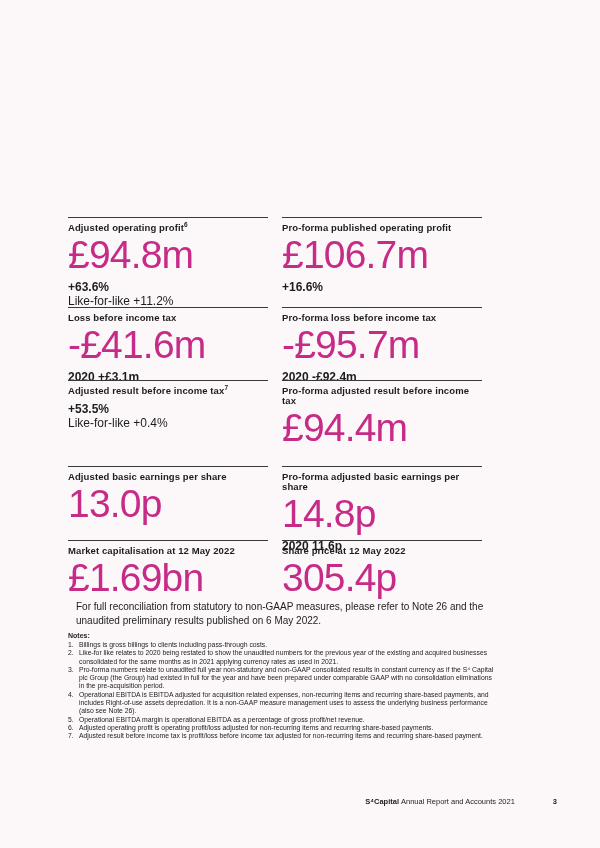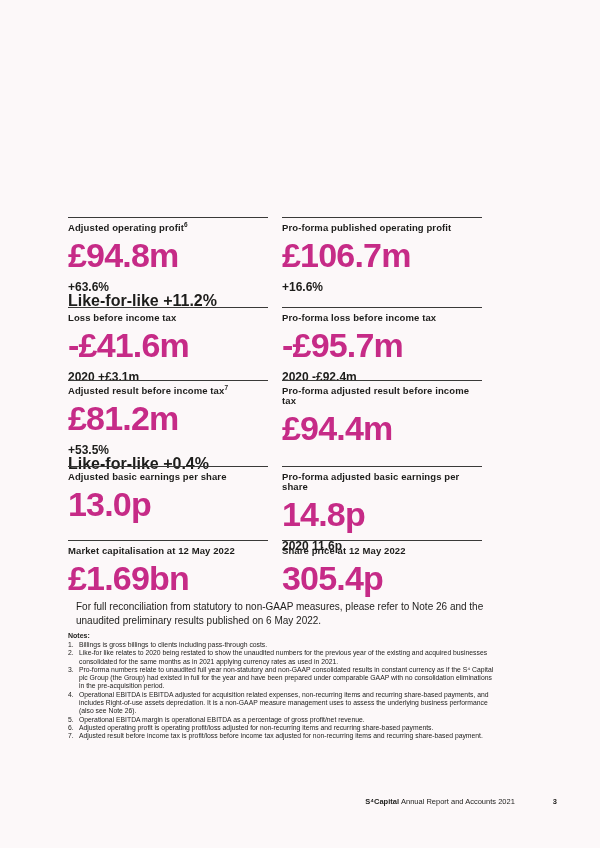--- a/index.html
+++ b/index.html
@@ -36,36 +36,36 @@
     line-height: 10px;
     letter-spacing: 0.1px;
   }
   .metric-label sup {
     font-size: 6.5px;
     vertical-align: super;
     line-height: 0;
   }
   .metric-value {
     margin-top: 3px;
-    font-size: 34px;
-    font-weight: 700;
+    font-size: 39px;
+    font-weight: 400;
     line-height: 38px;
     letter-spacing: -0.8px;
     color: #c62b87;
     white-space: nowrap;
   }
   .metric-sub1 {
     margin-top: 6px;
     font-size: 12px;
     font-weight: bold;
     line-height: 14px;
   }
   .metric-sub2 {
-    font-size: 16px;
-    font-weight: bold;
+    font-size: 12px;
+    font-weight: normal;
     line-height: 14px;
   }
   .reconciliation {
     margin-top: 3px;
     width: 442px;
     font-size: 10px;
     line-height: 13.5px;
     margin-left: 8px;
   }
   .notes-heading {
@@ -133,21 +133,20 @@
       </div>
       <div class="metric-cell">
         <div class="metric-label"><span>Pro-forma loss before income tax</span><sup></sup></div>
         <div class="metric-value">-£95.7m</div>
         <div class="metric-sub1">2020 -£92.4m</div>
         <div class="metric-sub2"></div>
       </div>
 
       <div class="metric-cell">
         <div class="metric-label"><span>Adjusted result before income tax</span><sup>7</sup></div>
-        <div class="metric-value">£81.2m</div>
         <div class="metric-sub1">+53.5%</div>
         <div class="metric-sub2">Like-for-like +0.4%</div>
       </div>
       <div class="metric-cell">
         <div class="metric-label"><span>Pro-forma adjusted result before income tax</span><sup></sup></div>
         <div class="metric-value">£94.4m</div>
         <div class="metric-sub2"></div>
       </div>
 
       <div class="metric-cell">

